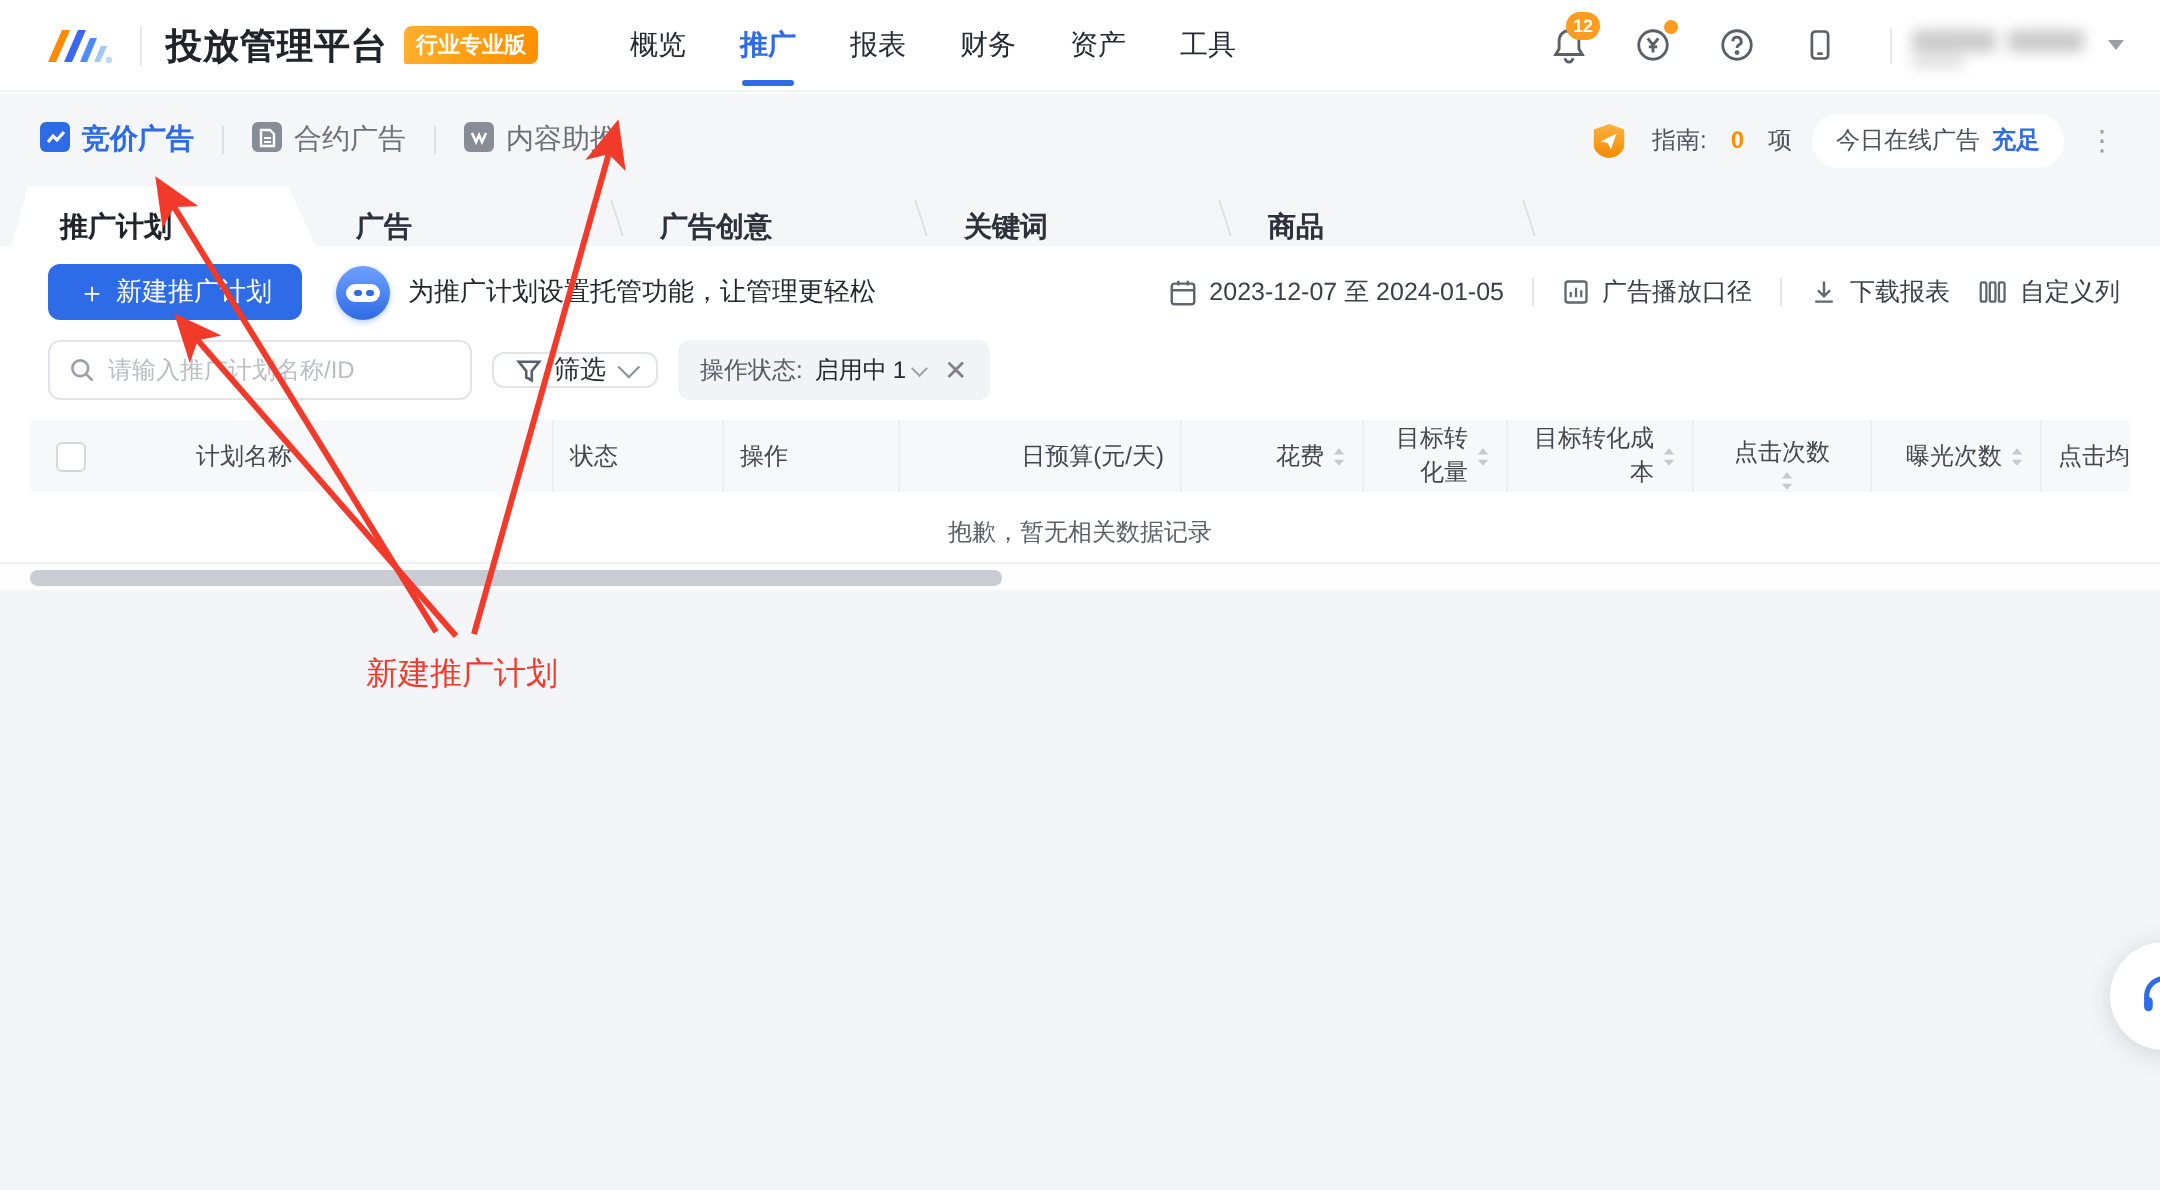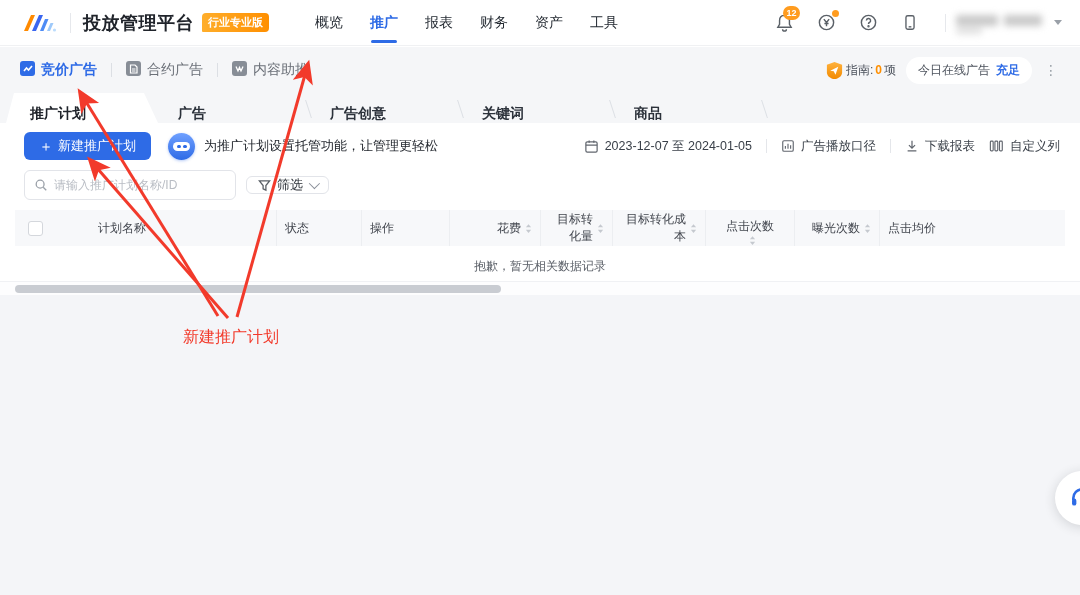--- a/index.html
+++ b/index.html
@@ -37,21 +37,21 @@
   .caret-down { width:0; height:0; border-left:4px solid transparent; border-right:4px solid transparent; border-top:5px solid #9aa0a8; }
   
   .sub-bar { position:absolute; left:0; top:47px; width:1080px; height:46px; background:#f5f6f8;
     display:flex; align-items:center; padding:0 20px; }
   .adtype { display:flex; gap:6px; cursor:pointer; font-size:14px; color:#6b7078; white-space:nowrap; }
   .adtype.active { color:#2E6BE6; font-weight:700; }
   .sub-div { width:1px; height:14px; background:#dcdfe4; margin:0 14px; }
   .sq-icon { width:15px; height:15px; border-radius:3px; display:flex; align-items:center; justify-content:center; }
   .sq-blue { background:#2E6BE6; } .sq-gray { background:#878d96; }
   .sub-right { margin-left:auto; display:flex; align-items:center; gap:10px; }
-  .guide-group { display:flex; align-items:center; gap:2px; font-size:12px; color:#4c525c; cursor:pointer; white-space:nowrap; }
+  .guide-group { display:flex; align-items:center; gap:12px; font-size:12px; color:#4c525c; cursor:pointer; white-space:nowrap; }
   .guide-count { color:#ff8f00; font-weight:700; }
   .online-pill { background:#fff; border-radius:14px; padding:5px 12px; font-size:12px; color:#4c525c;
     display:flex; gap:6px; align-items:center; cursor:pointer; white-space:nowrap; }
   .online-pill b { color:#2E6BE6; font-weight:700; }
   .more-dots { color:#9aa0a8; font-size:14px; cursor:pointer; padding:0 2px; letter-spacing:0; }
   
   .tab-row { position:absolute; left:0; top:93px; width:1080px; height:30px; background:#f5f6f8; }
   .tab { position:absolute; top:0; height:30px; display:flex; align-items:flex-end; font-size:14px; cursor:pointer; }
   .tab-active { left:6px; width:152px; background:#fff; clip-path:polygon(8px 0, calc(100% - 14px) 0, 100% 100%, 0 100%);
     font-weight:700; color:#20242b; padding-left:24px; }
@@ -305,34 +305,46 @@
       </svg>
       <input type="text" placeholder="请输入推广计划名称/ID" style="">
     </div>
     <button class="btn-filter">
       <svg width="13" height="13" viewBox="0 0 14 14" fill="none" stroke="#5a6067" stroke-width="1.4">
         <path d="M1.5 2 H12.5 L8.5 7 V12 L5.5 10.5 V7 Z"></path>
       </svg>
       <span>筛选</span>
       <span class="chev"></span>
     </button>
+    <div class="chip">
+      <span class="chip-label">操作状态:</span>
+      <span class="chip-value">
+        <span>启用中</span>
+        <span class="mono-num">1</span>
+        <span class="chev-sm"></span>
+      </span>
+      <span class="chip-close">✕</span>
+    </div>
   </div>
 
   <div class="thead">
     <div class="th th-cb">
       <span class="cbx"></span>
     </div>
     <div class="th th-name">
       <span>计划名称</span>
     </div>
     <div class="th" style="width:85px;text-align:right;">
       <span>状态</span>
     </div>
     <div class="th" style="width:88px;">
       <span>操作</span>
+    </div>
+    <div class="th r" style="width:141px;">
+      <span>日预算(元/天)</span>
     </div>
     <div class="th r" style="width:91px;">
       <span>花费</span>
       <svg class="sort-icon" width="7" height="11" viewBox="0 0 8 12">
           <path d="M4 1 L7 4.5 H1 Z" fill="#c5c9cf"></path>
           <path d="M4 11 L1 7.5 H7 Z" fill="#c5c9cf"></path>
         </svg>
     </div>
     <div class="th r" style="width:72px;">
       <span>目标转化量</span>

